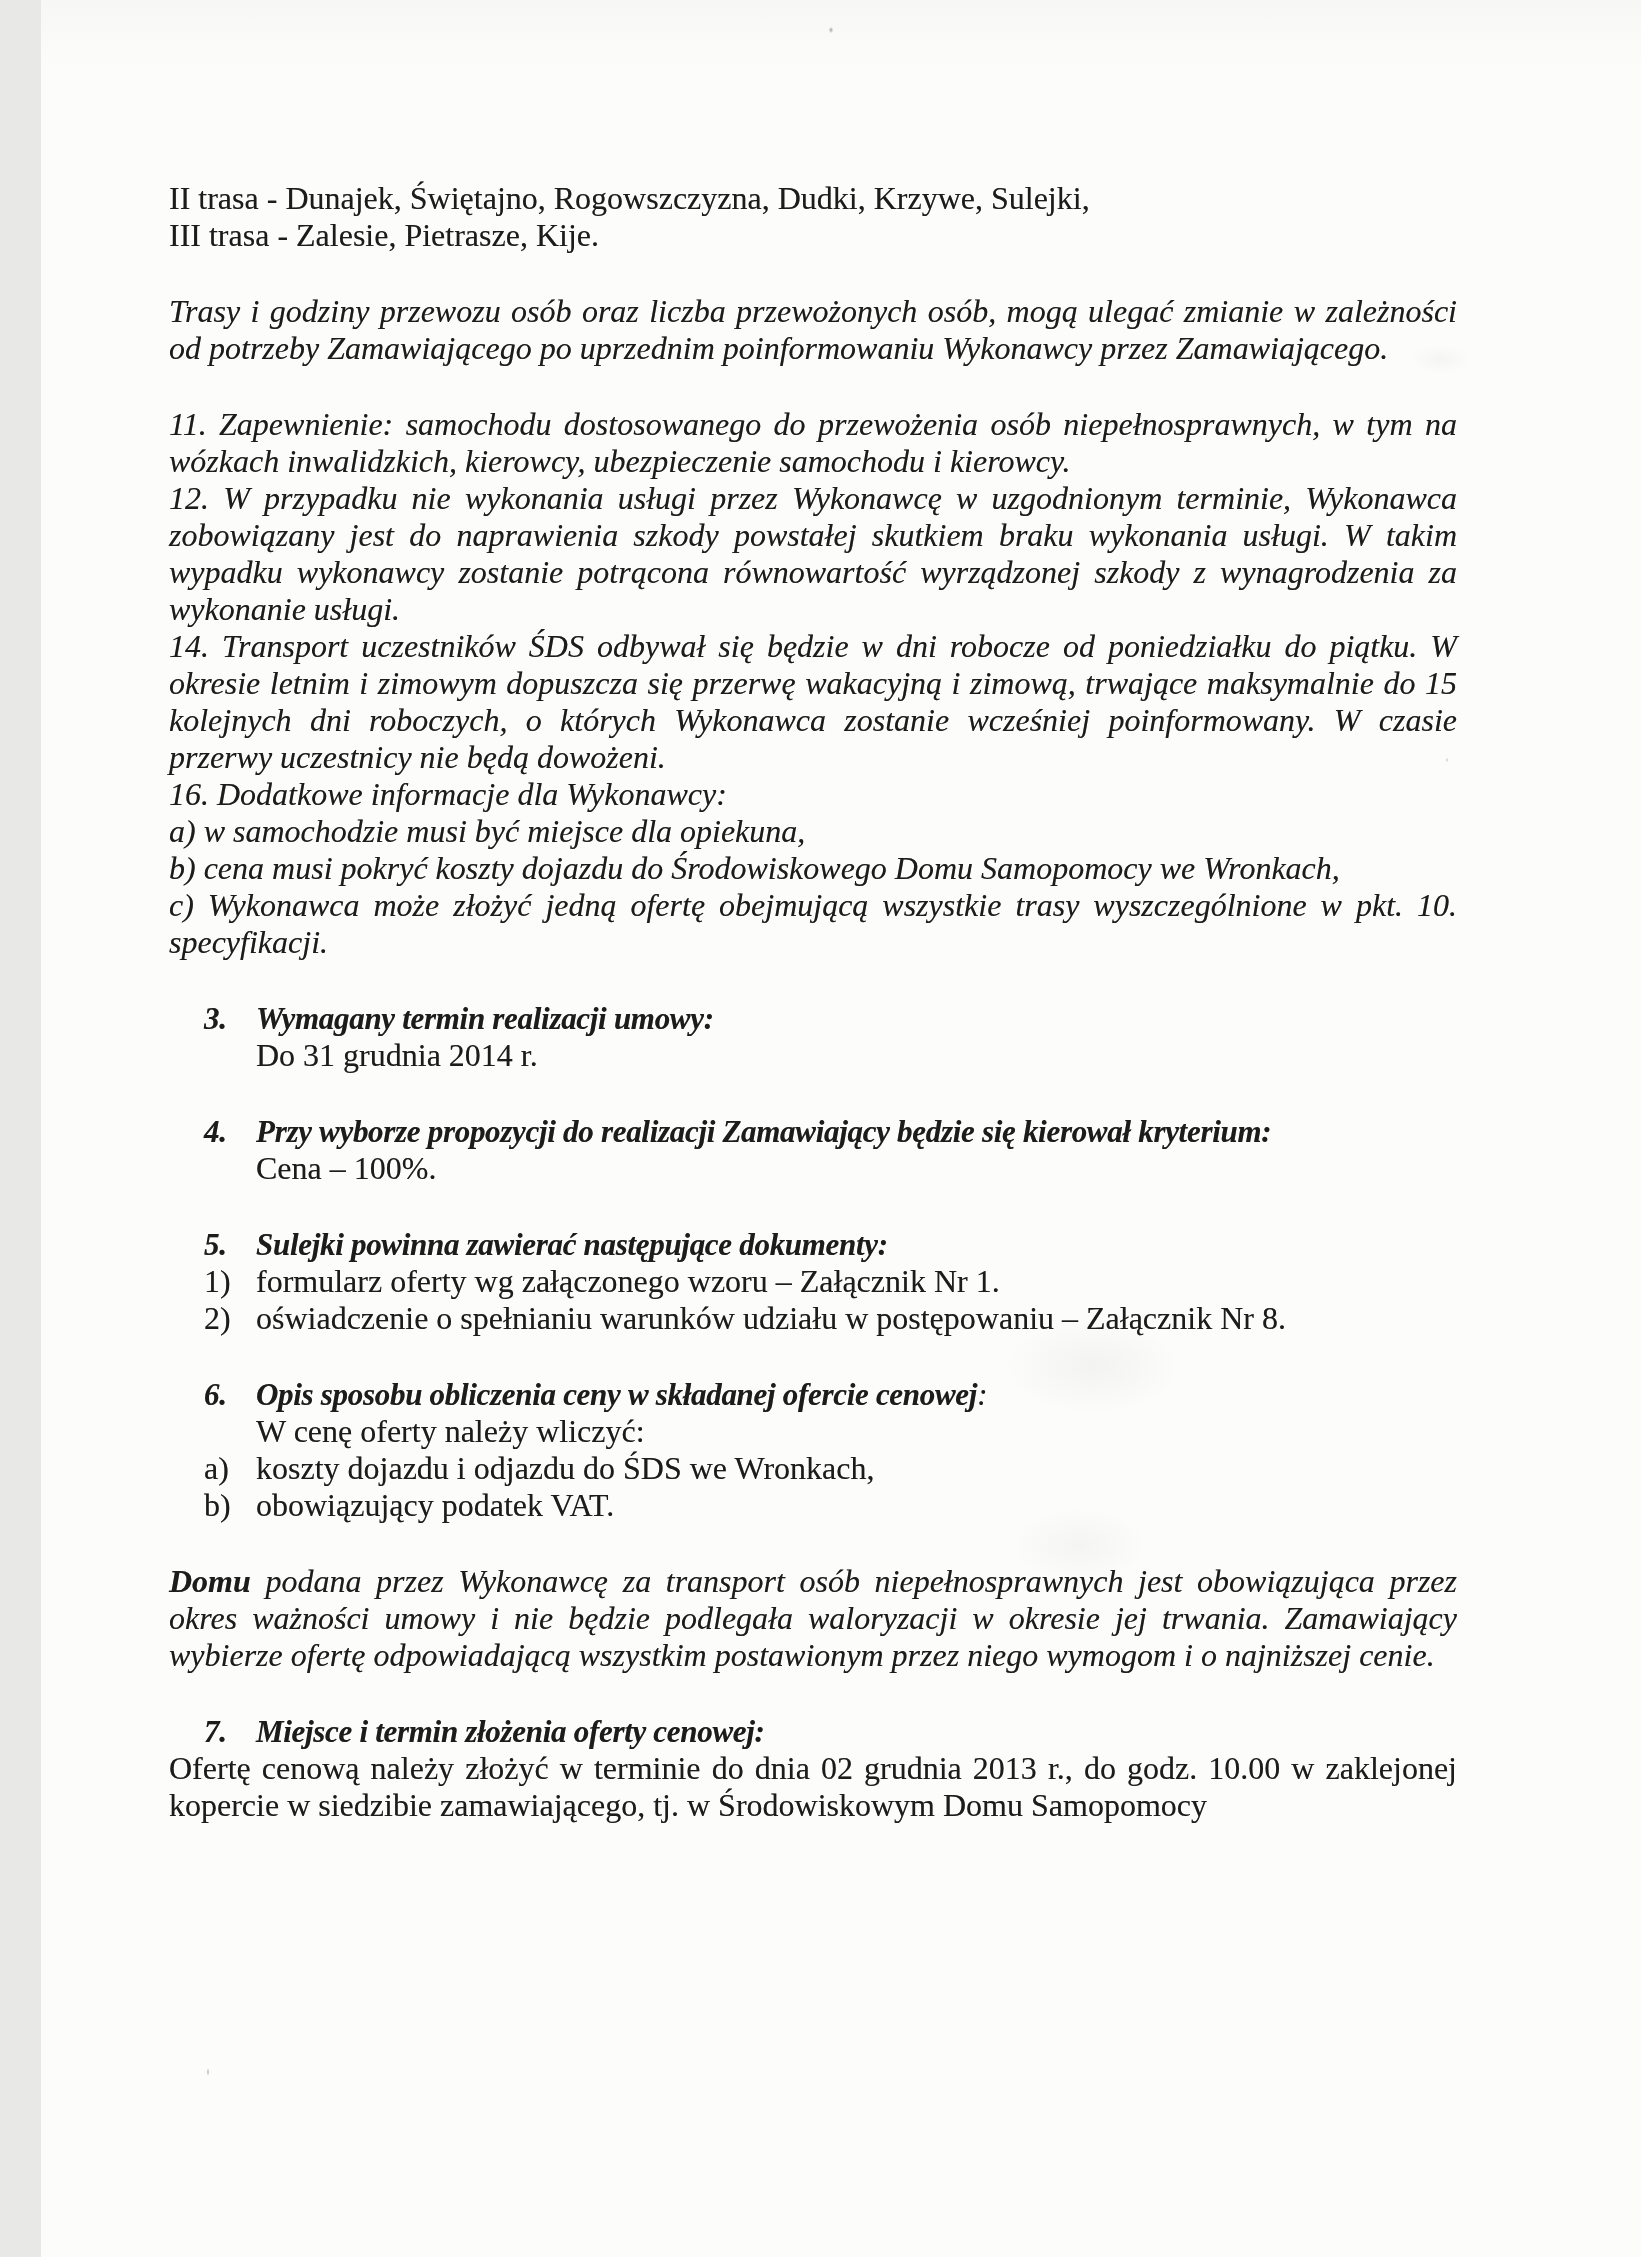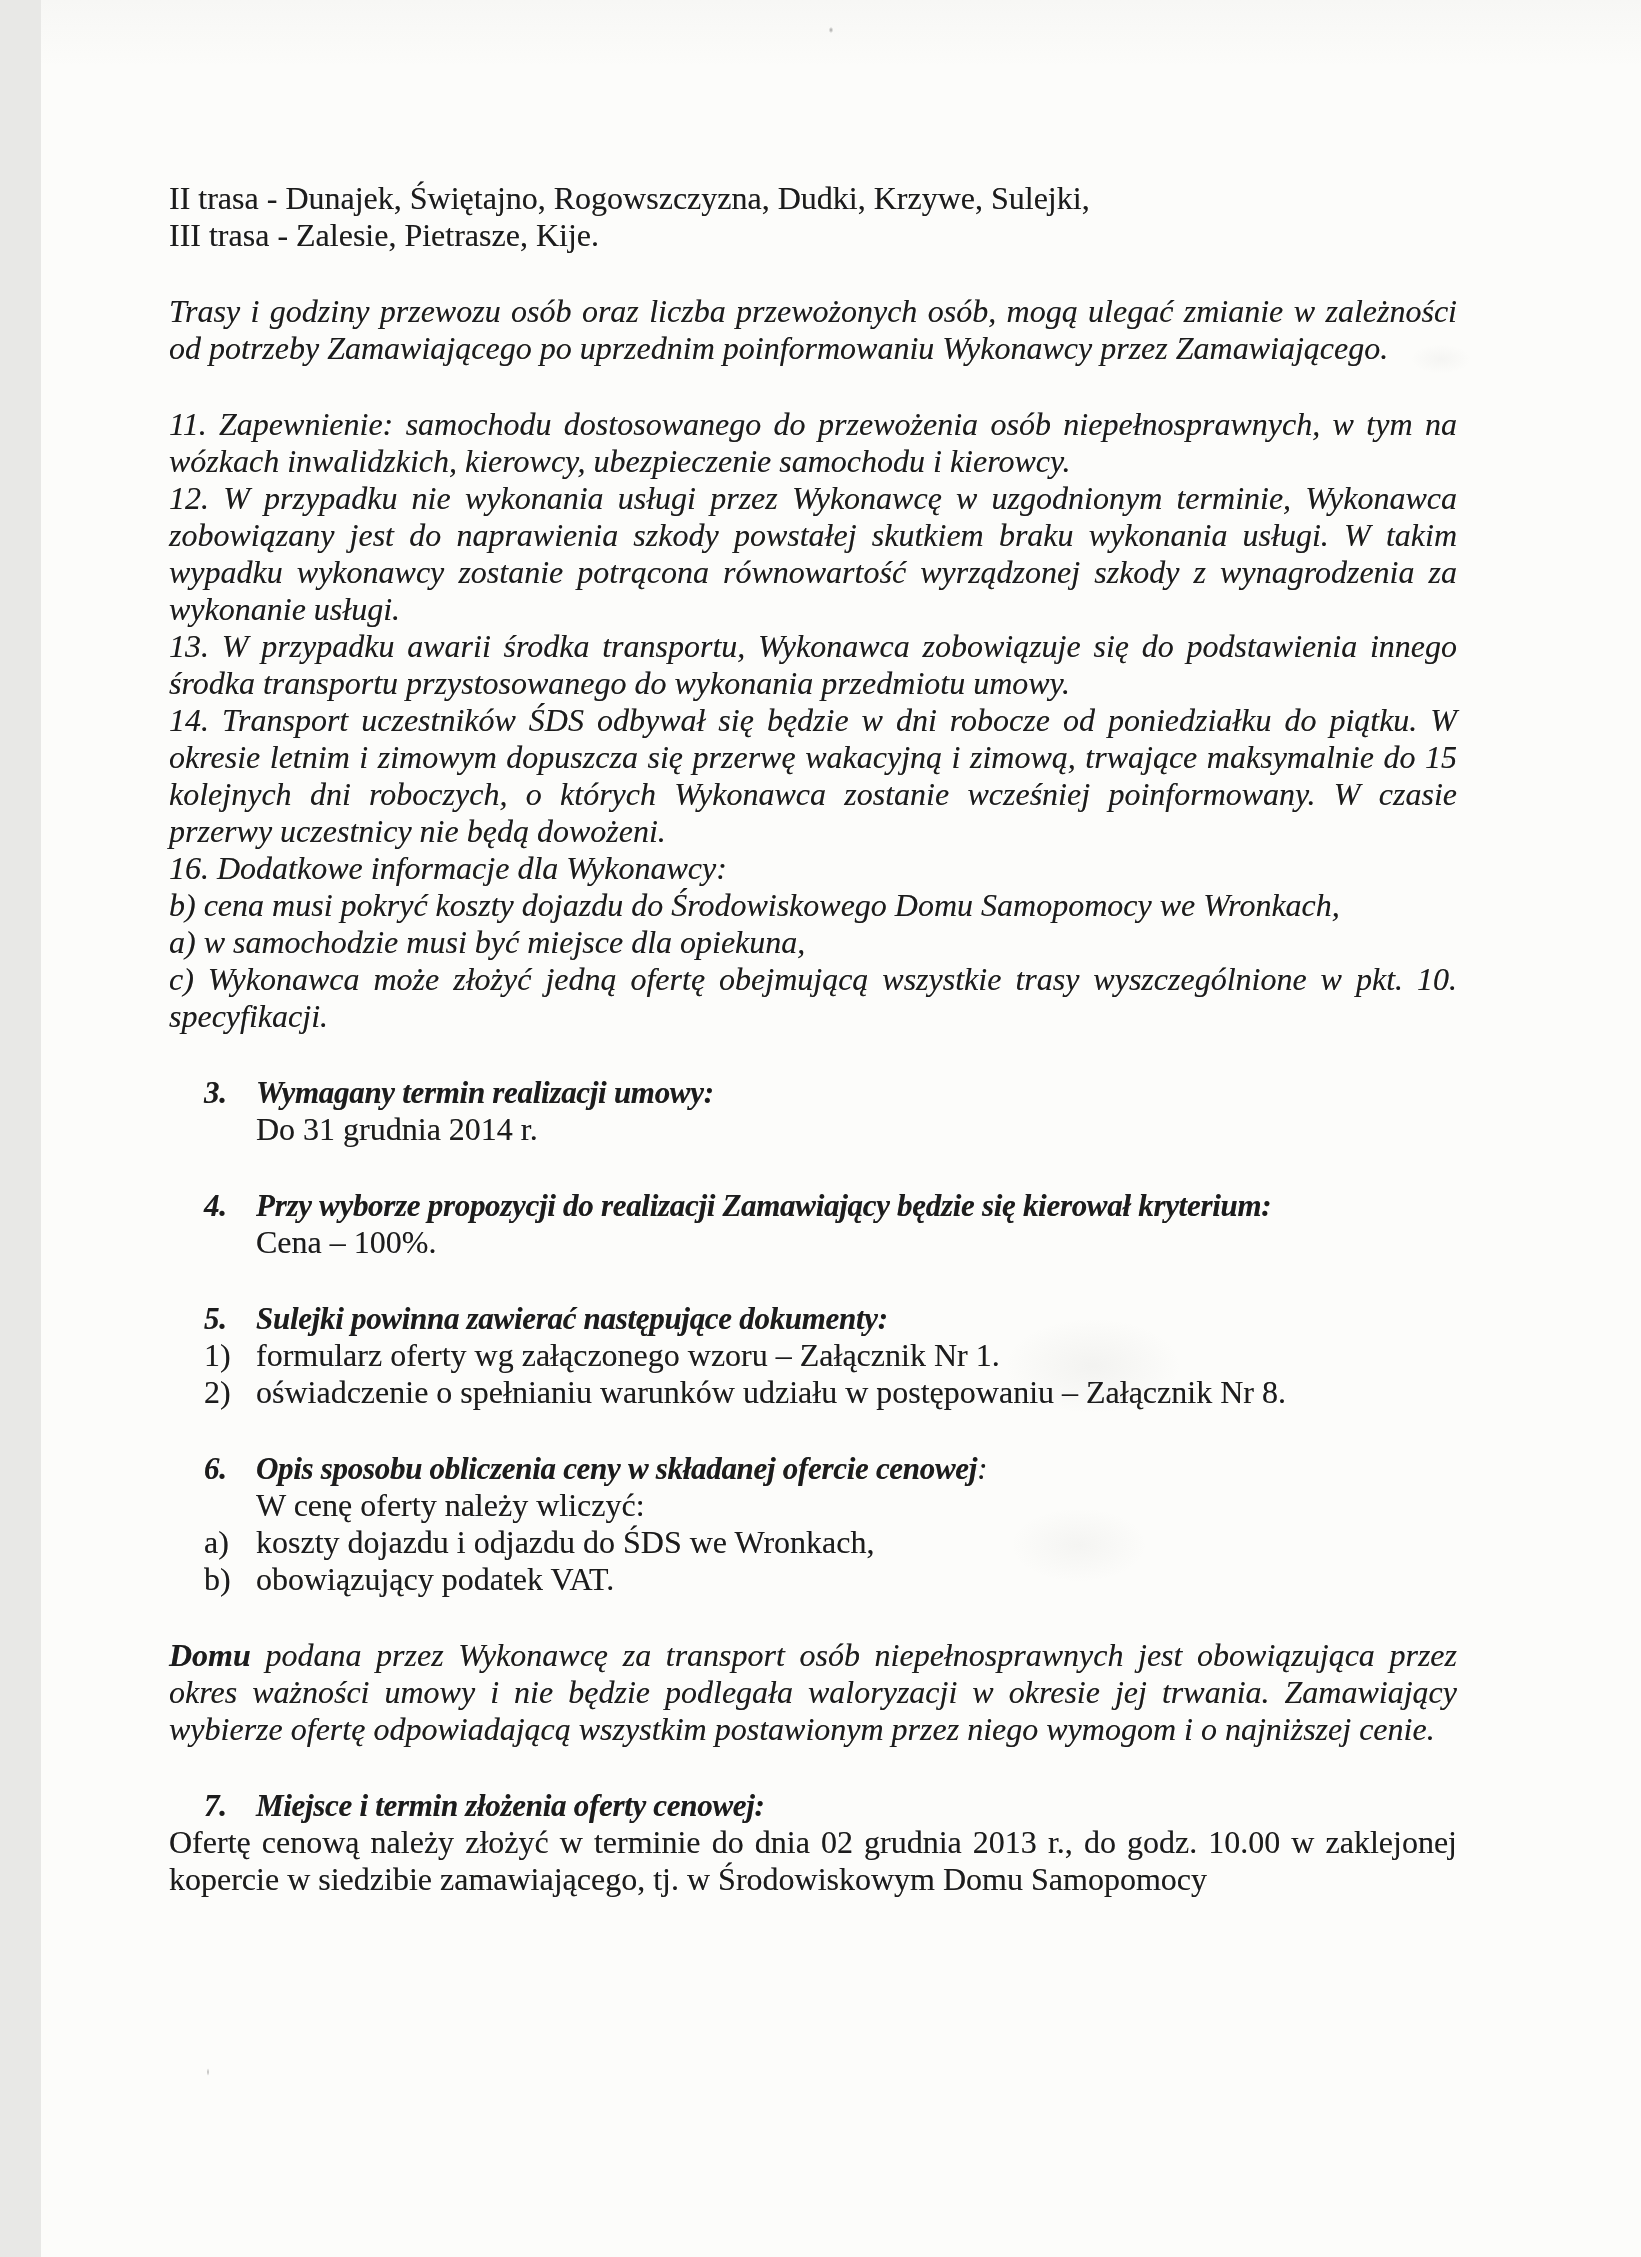--- a/index.html
+++ b/index.html
@@ -49,25 +49,24 @@
   <div class="content">
 
     <p>II trasa - Dunajek, Świętajno, Rogowszczyzna, Dudki, Krzywe, Sulejki,</p>
     <p>III trasa - Zalesie, Pietrasze, Kije.</p>
 
     <p class="justify gap">Trasy i godziny przewozu osób oraz liczba przewożonych osób, mogą ulegać zmianie w zależności od potrzeby Zamawiającego po uprzednim poinformowaniu Wykonawcy przez Zamawiającego.</p>
 
     <div class="gap">
       <p class="justify">11. Zapewnienie: samochodu dostosowanego do przewożenia osób niepełnosprawnych, w tym na wózkach inwalidzkich, kierowcy, ubezpieczenie samochodu i kierowcy.</p>
       <p class="justify">12. W przypadku nie wykonania usługi przez Wykonawcę w uzgodnionym terminie, Wykonawca zobowiązany jest do naprawienia szkody powstałej skutkiem braku wykonania usługi. W takim wypadku wykonawcy zostanie potrącona równowartość wyrządzonej szkody z wynagrodzenia za wykonanie usługi.</p>
-      <p class="justify">13. W przypadku awarii środka transportu, Wykonawca zobowiązuje się do podstawienia innego środka transportu przystosowanego do wykonania przedmiotu umowy.</p>
       <p class="justify">14. Transport uczestników ŚDS odbywał się będzie w dni robocze od poniedziałku do piątku. W okresie letnim i zimowym dopuszcza się przerwę wakacyjną i zimową, trwające maksymalnie do 15 kolejnych dni roboczych, o których Wykonawca zostanie wcześniej poinformowany. W czasie przerwy uczestnicy nie będą dowożeni.</p>
       <p>16. Dodatkowe informacje dla Wykonawcy:</p>
+      <p>a) w samochodzie musi być miejsce dla opiekuna,</p>
       <p>b) cena musi pokryć koszty dojazdu do Środowiskowego Domu Samopomocy we Wronkach,</p>
-      <p>a) w samochodzie musi być miejsce dla opiekuna,</p>
       <p class="justify">c) Wykonawca może złożyć jedną ofertę obejmującą wszystkie trasy wyszczególnione w pkt. 10. specyfikacji.</p>
     </div>
 
     <div class="heading gap">
       <span class="num">3.</span>
       <span class="htxt">Wymagany termin realizacji umowy:</span>
     </div>
     <p class="sub">Do 31 grudnia 2014 r.</p>
 
     <div class="heading gap">

